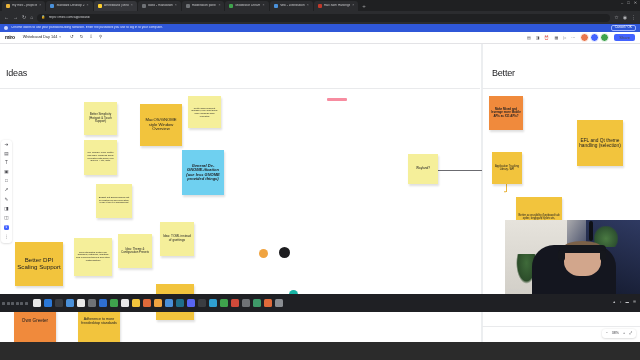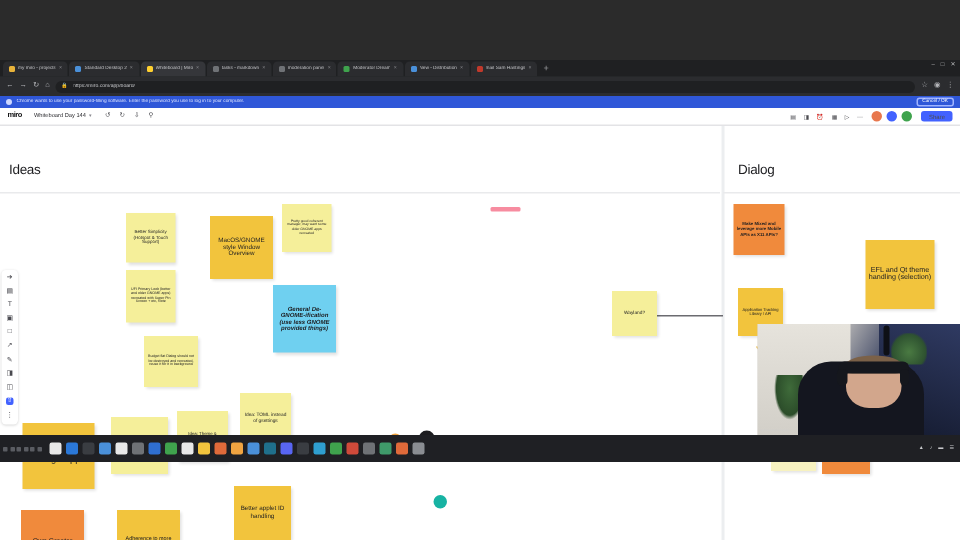--- a/index.html
+++ b/index.html
@@ -2,21 +2,21 @@
 <html><head>
 <meta charset="utf-8">
 <style>
   html,body{margin:0;padding:0;}
   body{
     width:640px;height:360px;overflow:hidden;
     font-family:"Liberation Sans",sans-serif;
     background:#2b2b2b;
     -webkit-font-smoothing:antialiased;
   }
-  .app{position:relative;width:640px;height:268px;margin-top:40px;}
+  .app{position:relative;width:640px;height:312px;}
 
   
   .chrome{position:absolute;left:0;top:0;width:640px;height:24px;background:#232427;}
   .tabstrip{position:relative;height:11px;width:100%;background:#1f2022;display:flex;align-items:flex-end;padding-left:2px;box-sizing:border-box;}
   .tab{height:10px;display:flex;align-items:center;gap:2px;padding:0 4px;margin-right:1px;
        border-radius:3px 3px 0 0;background:#2b2c2f;max-width:62px;overflow:hidden;}
   .tab.active{background:#35363a;}
   .tab .fav{width:4px;height:4px;border-radius:1px;flex:0 0 auto;}
   .tab .tl{font-size:3.2px;color:#c3c4c7;white-space:nowrap;overflow:hidden;text-overflow:ellipsis;line-height:1;}
   .tab .tx{font-size:3.5px;color:#8b8c90;line-height:1;}
@@ -211,21 +211,21 @@
     </div>
   </div>
 
   <div class="canvas">
 
     <div class="frame" style="left:-4px;top:-2px;width:484px;height:302px;"></div>
     <div class="frame-title" style="left:6px;top:24px;">Ideas</div>
     <div class="divider" style="left:-4px;top:44px;width:484px;height:0.5px;"></div>
 
     <div class="frame" style="left:482px;top:-2px;width:162px;height:302px;"></div>
-    <div class="frame-title" style="left:492px;top:24px;">Dialog</div>
+    <div class="frame-title" style="left:492px;top:24px;">Better</div>
     <div class="divider" style="left:482px;top:44px;width:162px;height:0.5px;"></div>
     <div class="divider" style="left:482px;top:282px;width:162px;height:0.5px;"></div>
 
     <div class="conn" style="left:438px;top:126px;width:44px;"></div>
     <div class="connarrow" style="left:434px;top:124.5px;border-right:3px solid #6b6b70;"></div>
 
     <div class="vconn" style="left:506px;top:130px;height:18px;"></div>
     <div class="vconnarrow" style="left:504.2px;top:147px;"></div>
 
     <div class="pinkbar" style="left:327px;top:54px;width:20px;height:3px;"></div>

